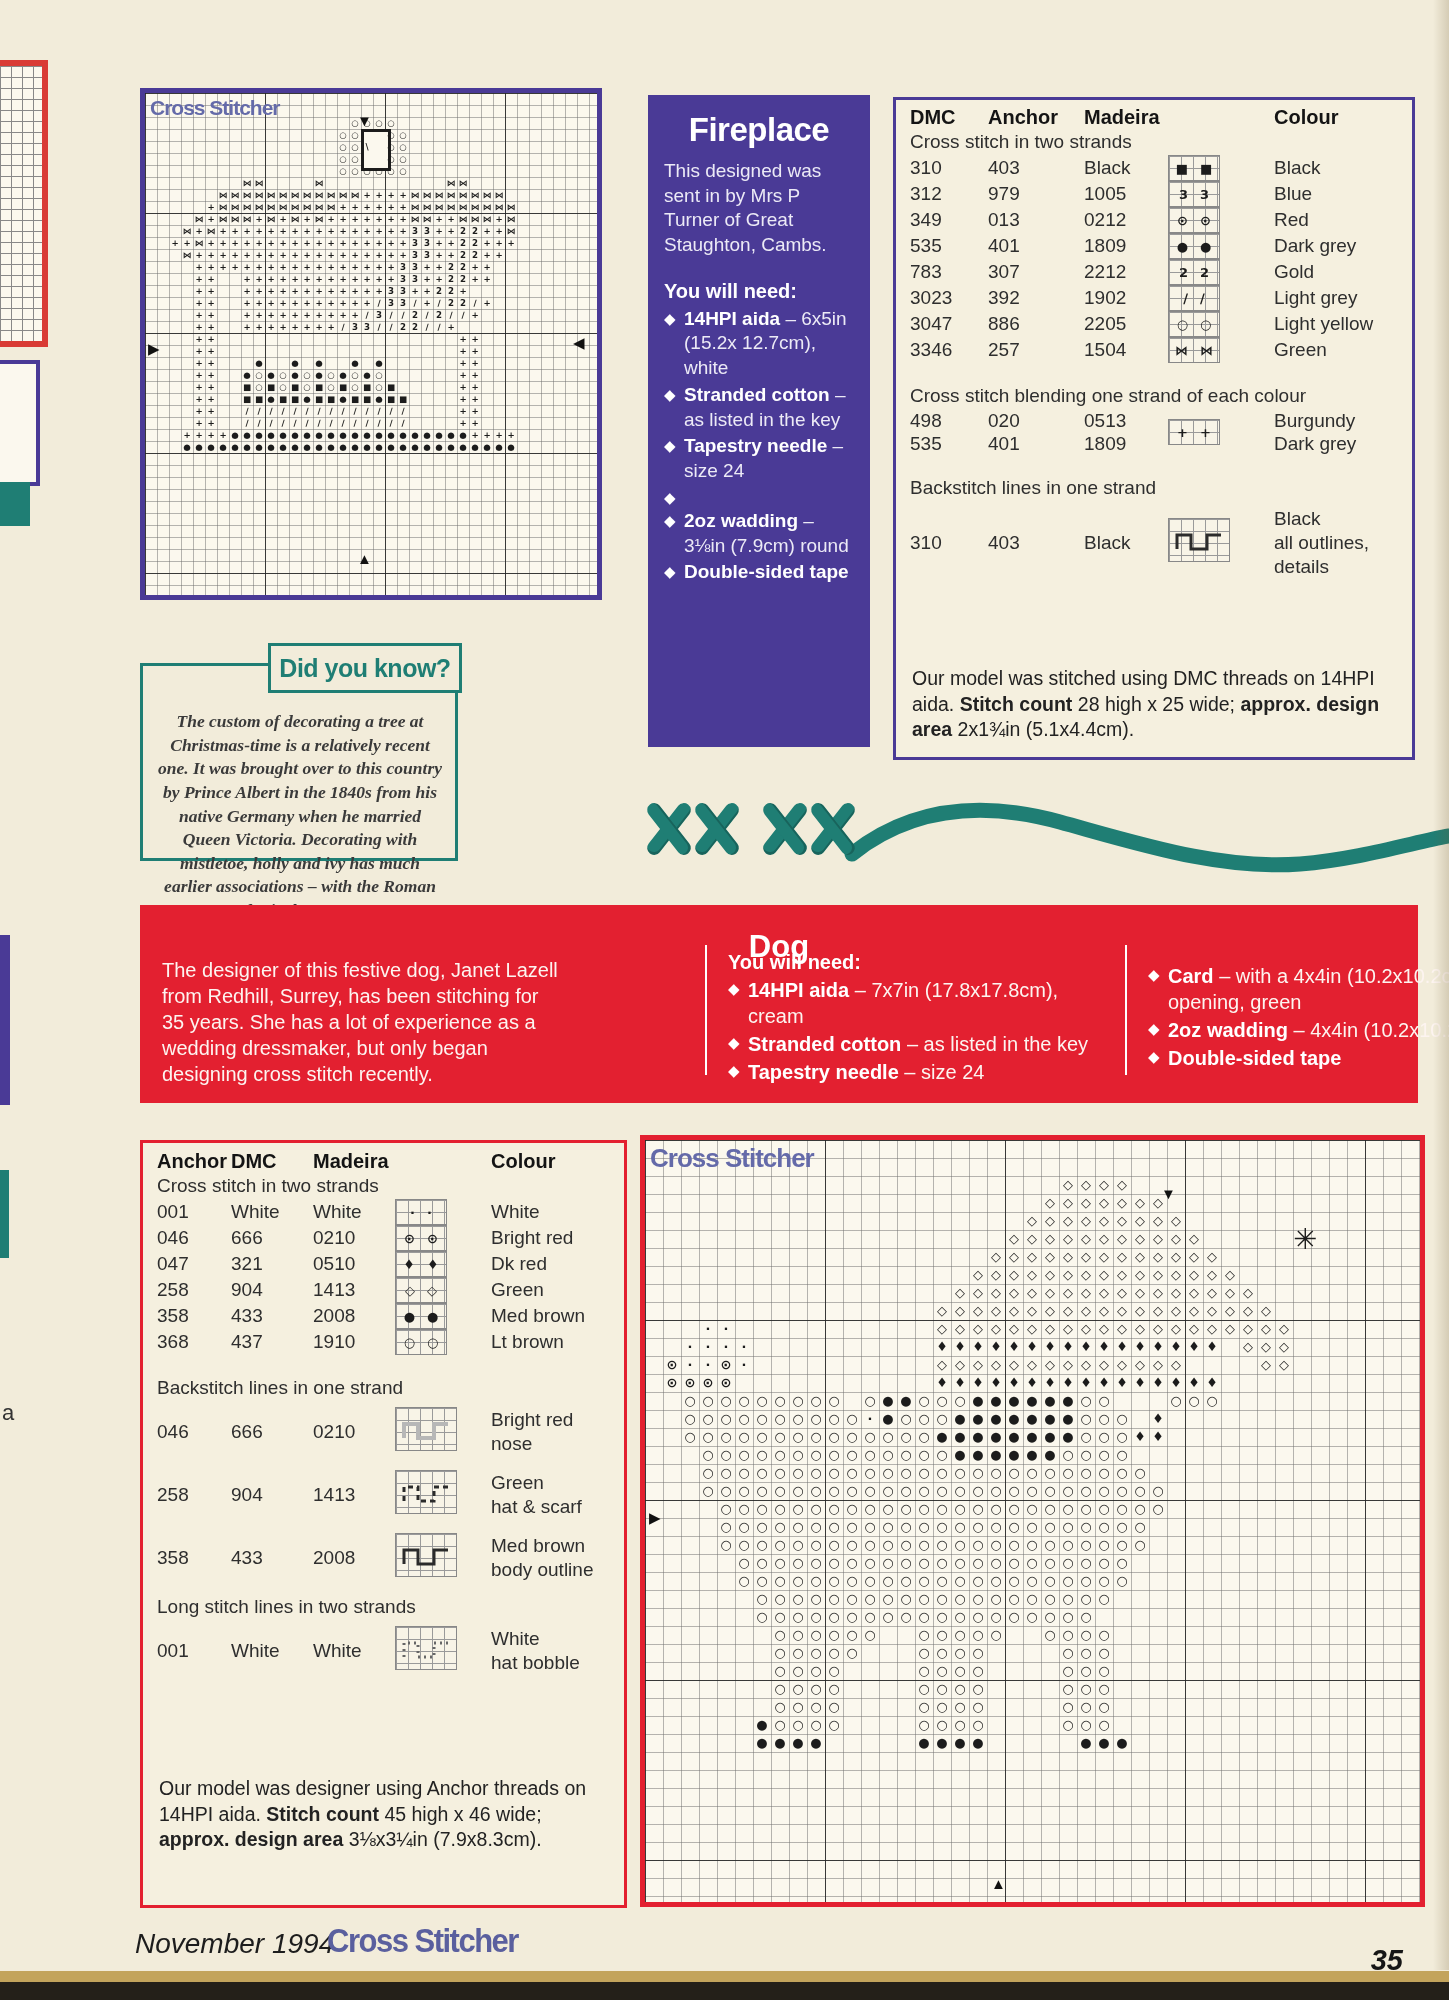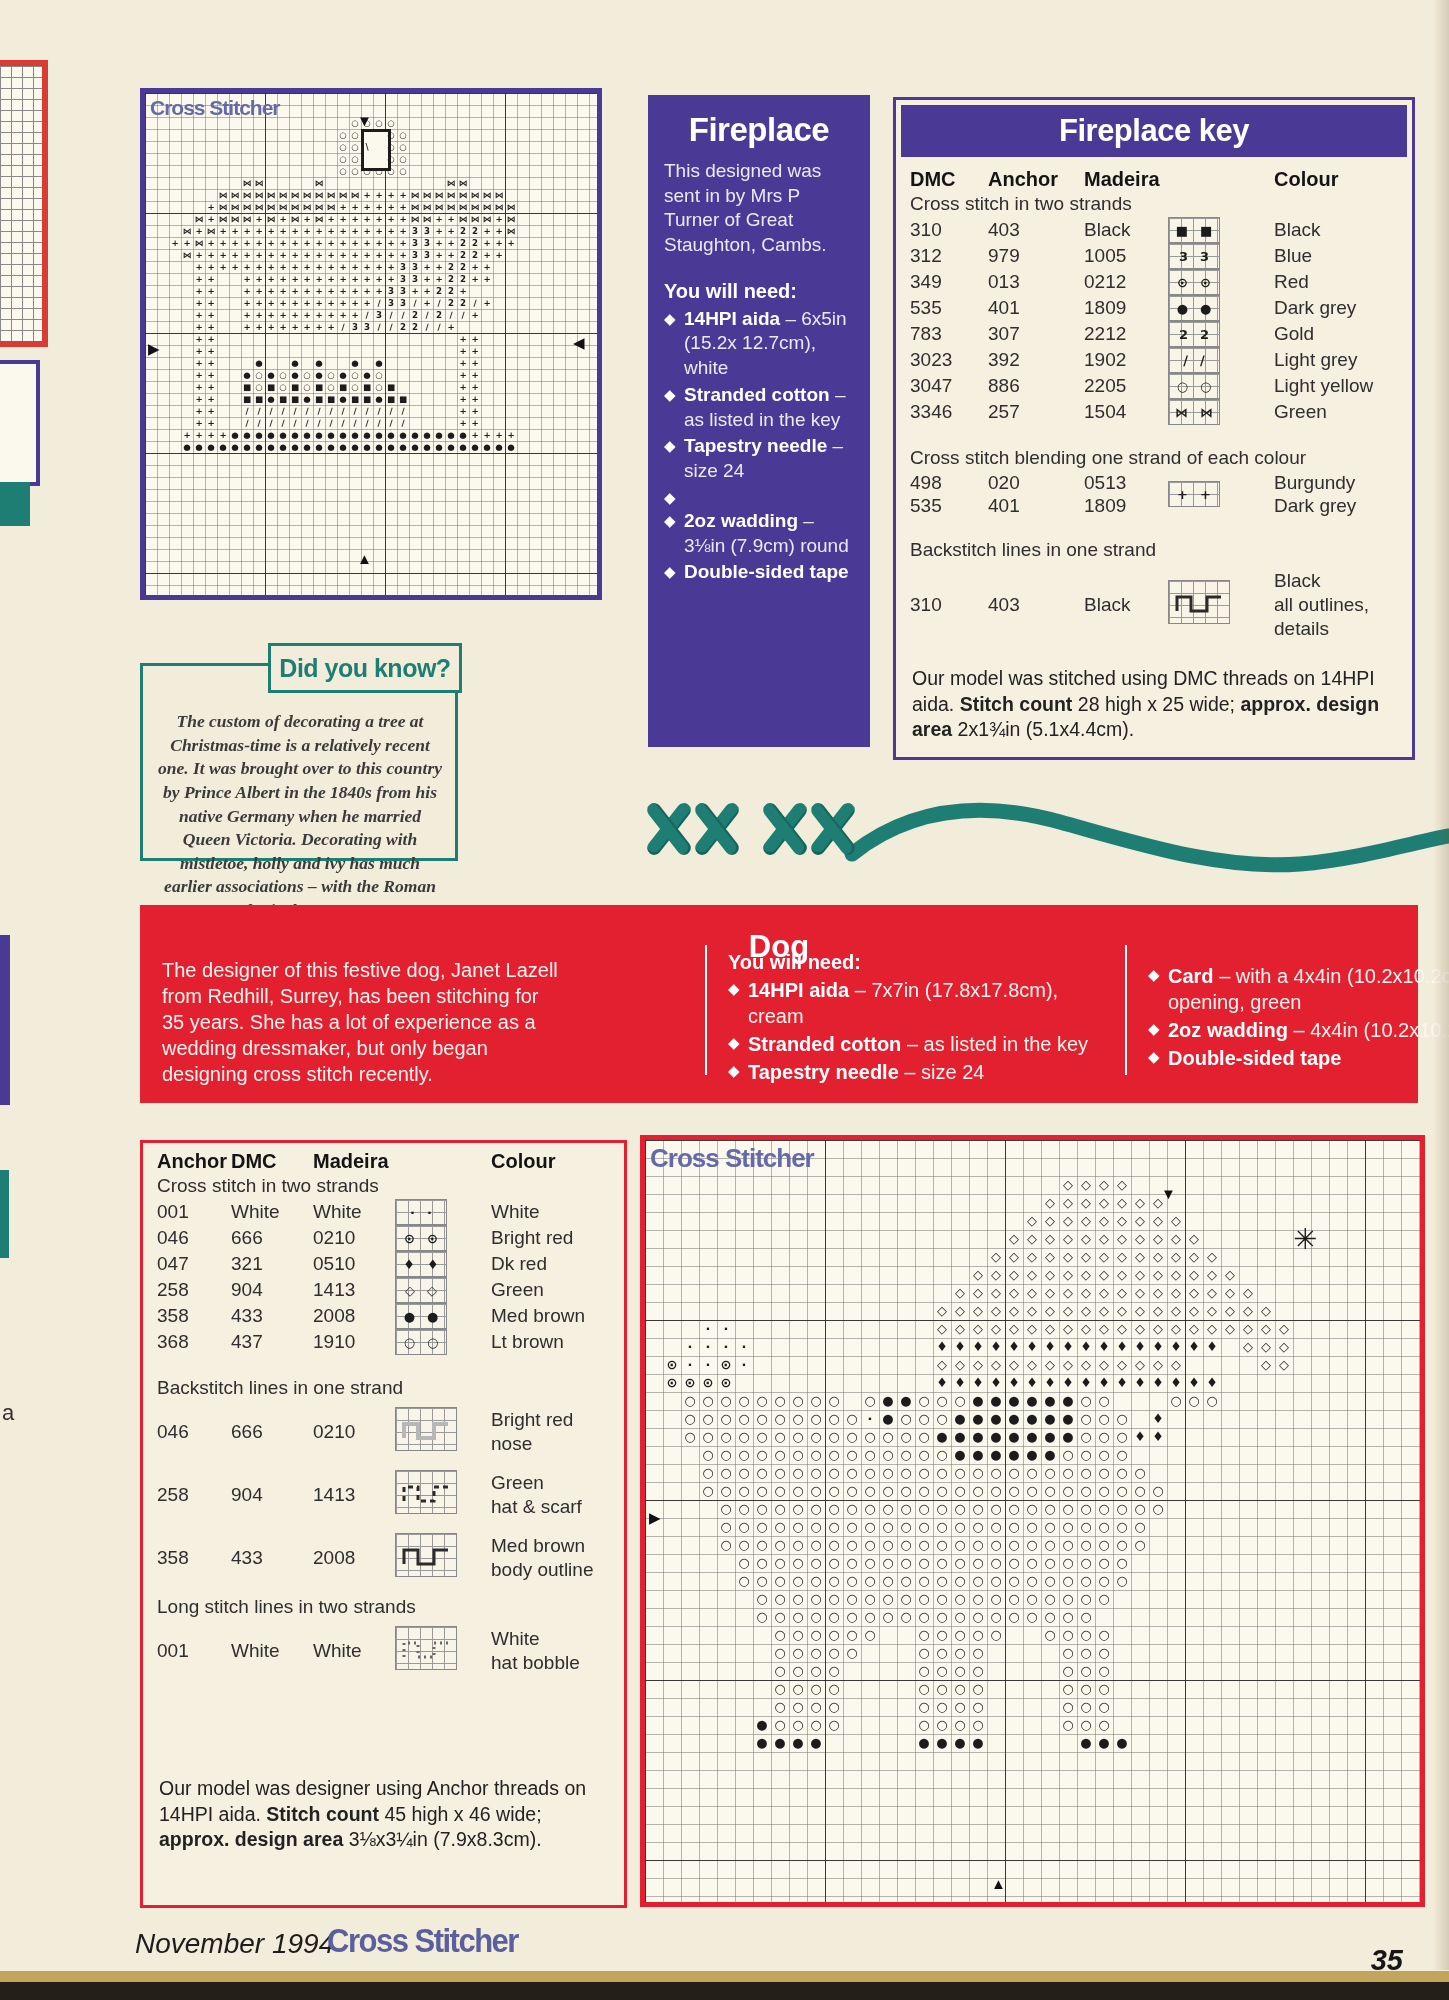--- a/index.html
+++ b/index.html
@@ -640,23 +640,20 @@
           <span><b>2oz wadding</b> – 3⅛in (7.9cm) round</span>
         </div>
         <div class="need-item">
           <span class="bullet">◆</span>
           <span><b>Double-sided tape</b></span>
         </div>
       </div>
   </div>
 
   <div class="keybox fpkey">
-    <div class="keyband purple">
-      <span>Fireplace key</span>
-    </div>
     <div class="keytable fkey">
       <div class="krow khead" id="fp-head">
           <span>DMC</span>
           <span>Anchor</span>
           <span>Madeira</span>
           <span></span>
           <span>Colour</span>
         </div>
       <div class="klabel">Cross stitch in two strands</div>
       <div id="fp-rows1">

